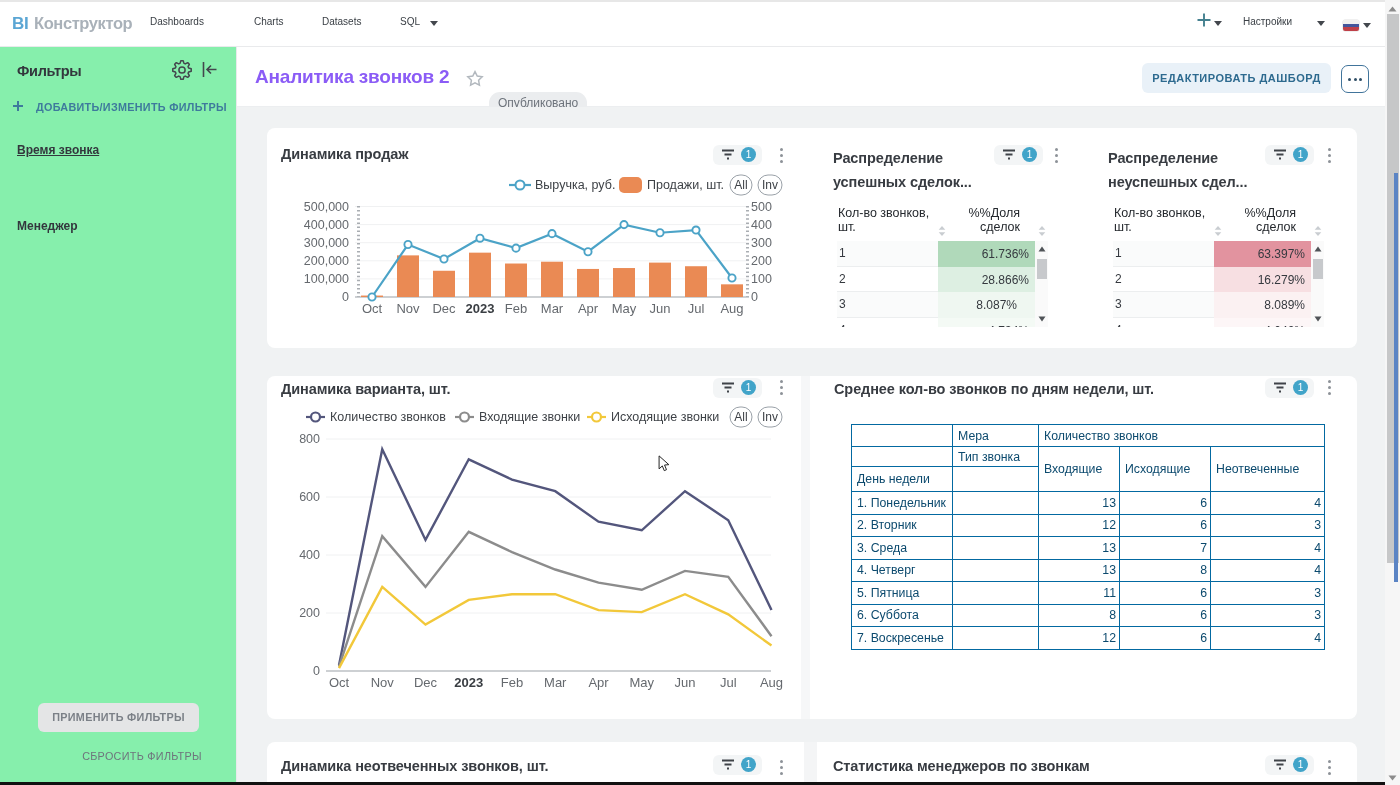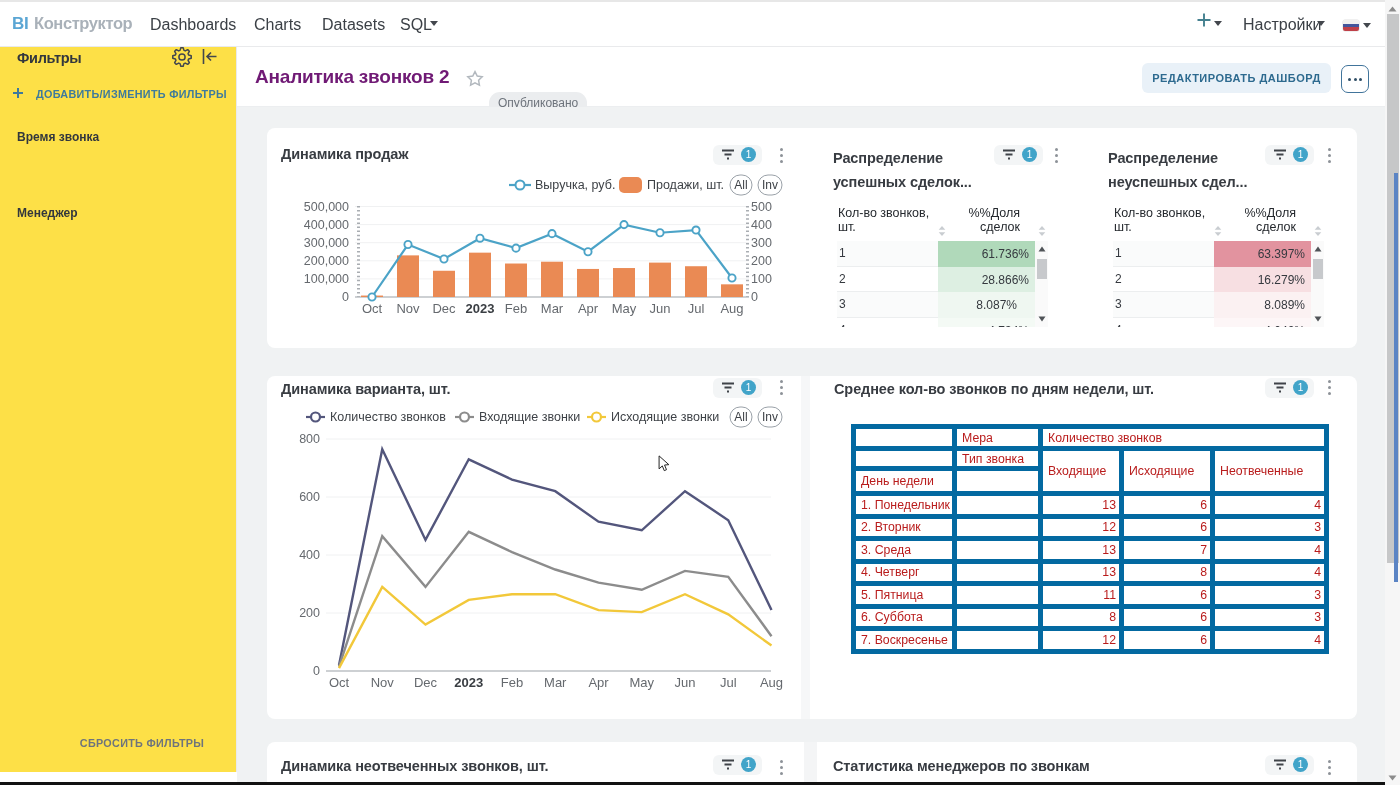--- a/index.html
+++ b/index.html
@@ -4,24 +4,24 @@
 <style>
   * { margin:0; padding:0; box-sizing:border-box; }
   html,body { width:1400px; height:785px; overflow:hidden; }
   body { font-family:"Liberation Sans", sans-serif; background:#fff; position:relative; }
   .abs { position:absolute; }
 
   
   #topnav { position:absolute; left:0; top:0; width:1385px; height:47px; background:#fff; border-bottom:1px solid #e9eaec; z-index:5; }
   .logo-bi { position:absolute; left:12px; top:14px; font-size:17px; font-weight:bold; color:#5ba6d4; letter-spacing:-0.3px; }
   .logo-k  { position:absolute; left:34px; top:14px; font-size:16.5px; font-weight:bold; color:#a9b1b9; letter-spacing:-0.4px; }
-  .navlink { position:absolute; top:16px; font-size:16px; color:#3b4046; }
+  .navlink { position:absolute; top:16px; font-size:10px; color:#3b4046; }
 
   
-  #sidebar { position:absolute; left:0; top:34px; width:237px; height:738px; background:#fde047; border-right:1px solid #e9eaec; z-index:4; }
+  #sidebar { position:absolute; left:0; top:47px; width:237px; height:738px; background:#86efac; border-right:1px solid #e9eaec; z-index:4; }
 
   
   #pagehead { position:absolute; left:237px; top:47px; width:1148px; height:60px; background:#fff; border-bottom:1px solid #eceef0; }
 
   
   #content { position:absolute; left:237px; top:107px; width:1148px; height:678px; background:#f0f2f3; }
   .rowband { position:absolute; background:#fff; border-radius:8px; }
 
   .cardtitle { position:absolute; font-size:14.5px; font-weight:bold; color:#383c42; letter-spacing:-0.1px; }
 
@@ -30,21 +30,21 @@
   .fpill .badge { position:absolute; left:28px; top:2px; width:15px; height:15px; border-radius:50%; background:#41a4c9; color:#fff; font-size:10px; text-align:center; line-height:15px; }
   .kebab { position:absolute; width:4px; height:16px; }
   .kebab i { position:absolute; left:1px; width:3px; height:3px; border-radius:50%; background:#8d9298; }
   .kebab i:nth-child(1){top:0;} .kebab i:nth-child(2){top:6px;} .kebab i:nth-child(3){top:12px;}
 
   
   .dtable { position:absolute; font-size:12.5px; color:#383c42; }
   .dtable .hdr { font-weight:normal; color:#24282d; line-height:14px; }
 
   table.pivot { border-collapse:collapse; table-layout:fixed; width:473px; }
-  table.pivot td { border:5px solid #0369a1; font-size:12.3px; color:#b91c1c; padding:0 3px 0 5px; white-space:nowrap; overflow:hidden; box-sizing:border-box; }
+  table.pivot td { border:1px solid #0369a1; font-size:12.3px; color:#0c4a6e; padding:0 3px 0 5px; white-space:nowrap; overflow:hidden; box-sizing:border-box; }
   table.pivot tr.h1 td { height:22px; } table.pivot tr.h2 td { height:20px; } table.pivot tr.h3 td { height:25px; }
   table.pivot tr.d td { height:22.5px; }
 </style>
 </head>
 <body>
 
 <div class="abs" style="left:0; top:0; width:1385px; height:2px; background:#e7e7e7; z-index:30;"></div>
 <div id="topnav">
   <span class="logo-bi">BI</span>
     <span class="logo-k">Конструктор</span>
@@ -83,28 +83,29 @@
     <circle cx="10" cy="10" r="3.1"></circle>
   </svg>
   <svg class="abs" style="left:202px; top:14px;" width="17" height="17" viewBox="0 0 17 17" fill="none" stroke="#43474d" stroke-width="1.6">
     <path d="M1.5 1 V16 M14.5 8.5 H5 M9 4.5 L5 8.5 L9 12.5"></path>
   </svg>
   <svg class="abs" style="left:12px; top:53px;" width="12" height="12" viewBox="0 0 12 12">
       <path d="M6 1 V11 M1 6 H11" stroke="#3e7a9c" stroke-width="2" fill="none"></path>
     </svg>
   <div class="abs" style="left:36px; top:54px; font-size:10.8px; letter-spacing:.3px; color:#3e7a9c; font-weight:bold; white-space:nowrap;">ДОБАВИТЬ/ИЗМЕНИТЬ ФИЛЬТРЫ</div>
 
-  <div class="abs" style="left:17px; top:96px; font-size:12px; font-weight:bold; color:#33373d;">Время звонка</div>
+  <div class="abs" style="left:17px; top:96px; font-size:12px; font-weight:bold; color:#33373d;text-decoration:underline;">Время звонка</div>
   <div class="abs" style="left:17px; top:172px; font-size:12px; font-weight:bold; color:#33373d;">Менеджер</div>
 
-  <div class="abs" style="left:0; top:703px; width:237px; text-align:center; font-size:10.8px; letter-spacing:.3px; font-weight:bold; color:#6e747c;padding-left:47px;">СБРОСИТЬ ФИЛЬТРЫ</div>
+  <div class="abs" style="left:38px; top:656px; width:161px; height:29px; background:#e4e5e6; border-radius:6px; text-align:center; line-height:29px; font-size:10.8px; letter-spacing:.3px; font-weight:bold; color:#7b8087;">ПРИМЕНИТЬ ФИЛЬТРЫ</div>
+  <div class="abs" style="left:0; top:703px; width:237px; text-align:center; font-size:10.8px; letter-spacing:.3px; font-weight:normal; color:#6e747c;padding-left:47px;">СБРОСИТЬ ФИЛЬТРЫ</div>
 </div>
 
 <div id="pagehead">
-  <span class="abs" style="left:18px; top:19px; font-size:19px; font-weight:bold; color:#701a75; letter-spacing:-0.2px;text-align:right;">Аналитика звонков 2</span>
+  <span class="abs" style="left:18px; top:19px; font-size:19px; font-weight:bold; color:#8b5cf6; letter-spacing:-0.2px;text-align:right;">Аналитика звонков 2</span>
   <svg class="abs" style="left:229px; top:23px;" width="18" height="17" viewBox="0 0 17 16" fill="none" stroke="#b2b8be" stroke-width="1.4">
     <path d="M8.5 1.5 L10.6 5.7 L15.3 6.4 L11.9 9.7 L12.7 14.3 L8.5 12.1 L4.3 14.3 L5.1 9.7 L1.7 6.4 L6.4 5.7 Z"></path>
   </svg>
   <div class="abs" style="left:252px; top:21px; height:32px; padding:0 9px; background:#ebedef; border-radius:11px; font-size:12px; line-height:22px; color:#6e747c;margin-top:24px;">Опубликовано</div>
   <div class="abs" style="left:905px; top:16px; width:189px; height:30px; background:#e9f1f8; border-radius:6px; text-align:center; line-height:30px; font-size:11px; font-weight:bold; letter-spacing:.5px; color:#2d6a8f; white-space:nowrap;">РЕДАКТИРОВАТЬ ДАШБОРД</div>
   <div class="abs" style="left:1104px; top:18px; width:28px; height:28px; border:1px solid #41749b; border-radius:7px;">
     <div class="abs" style="left:6px; top:12px; width:3px; height:3px; border-radius:50%; background:#2f4e66;"></div>
     <div class="abs" style="left:11.5px; top:12px; width:3px; height:3px; border-radius:50%; background:#2f4e66;"></div>
     <div class="abs" style="left:17px; top:12px; width:3px; height:3px; border-radius:50%; background:#2f4e66;"></div>
   </div>

